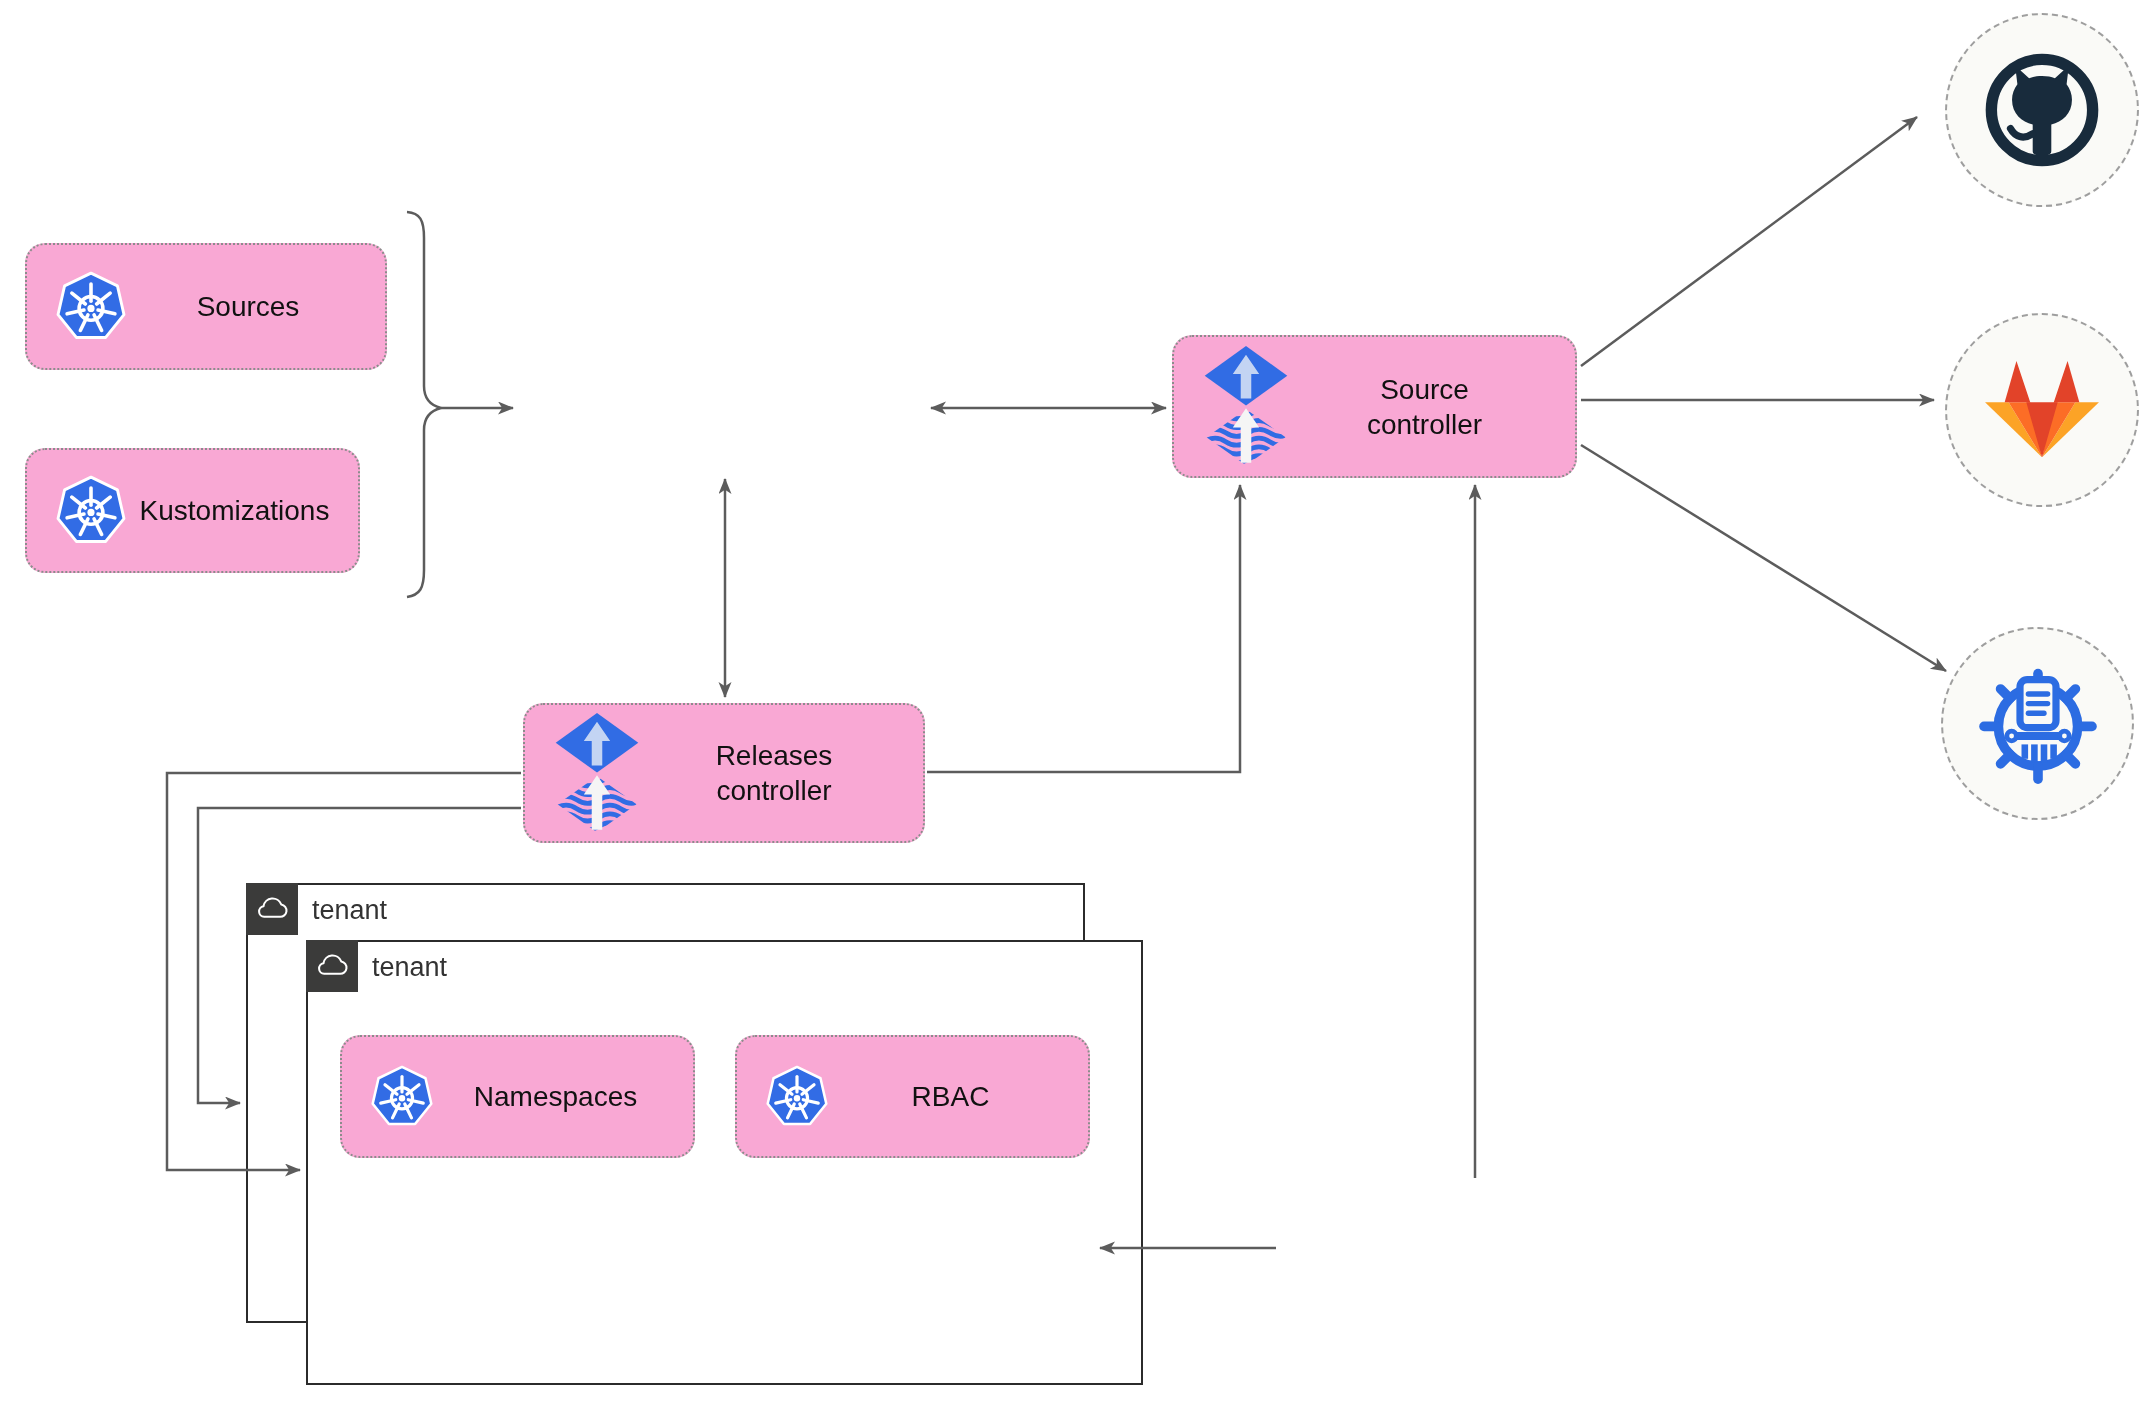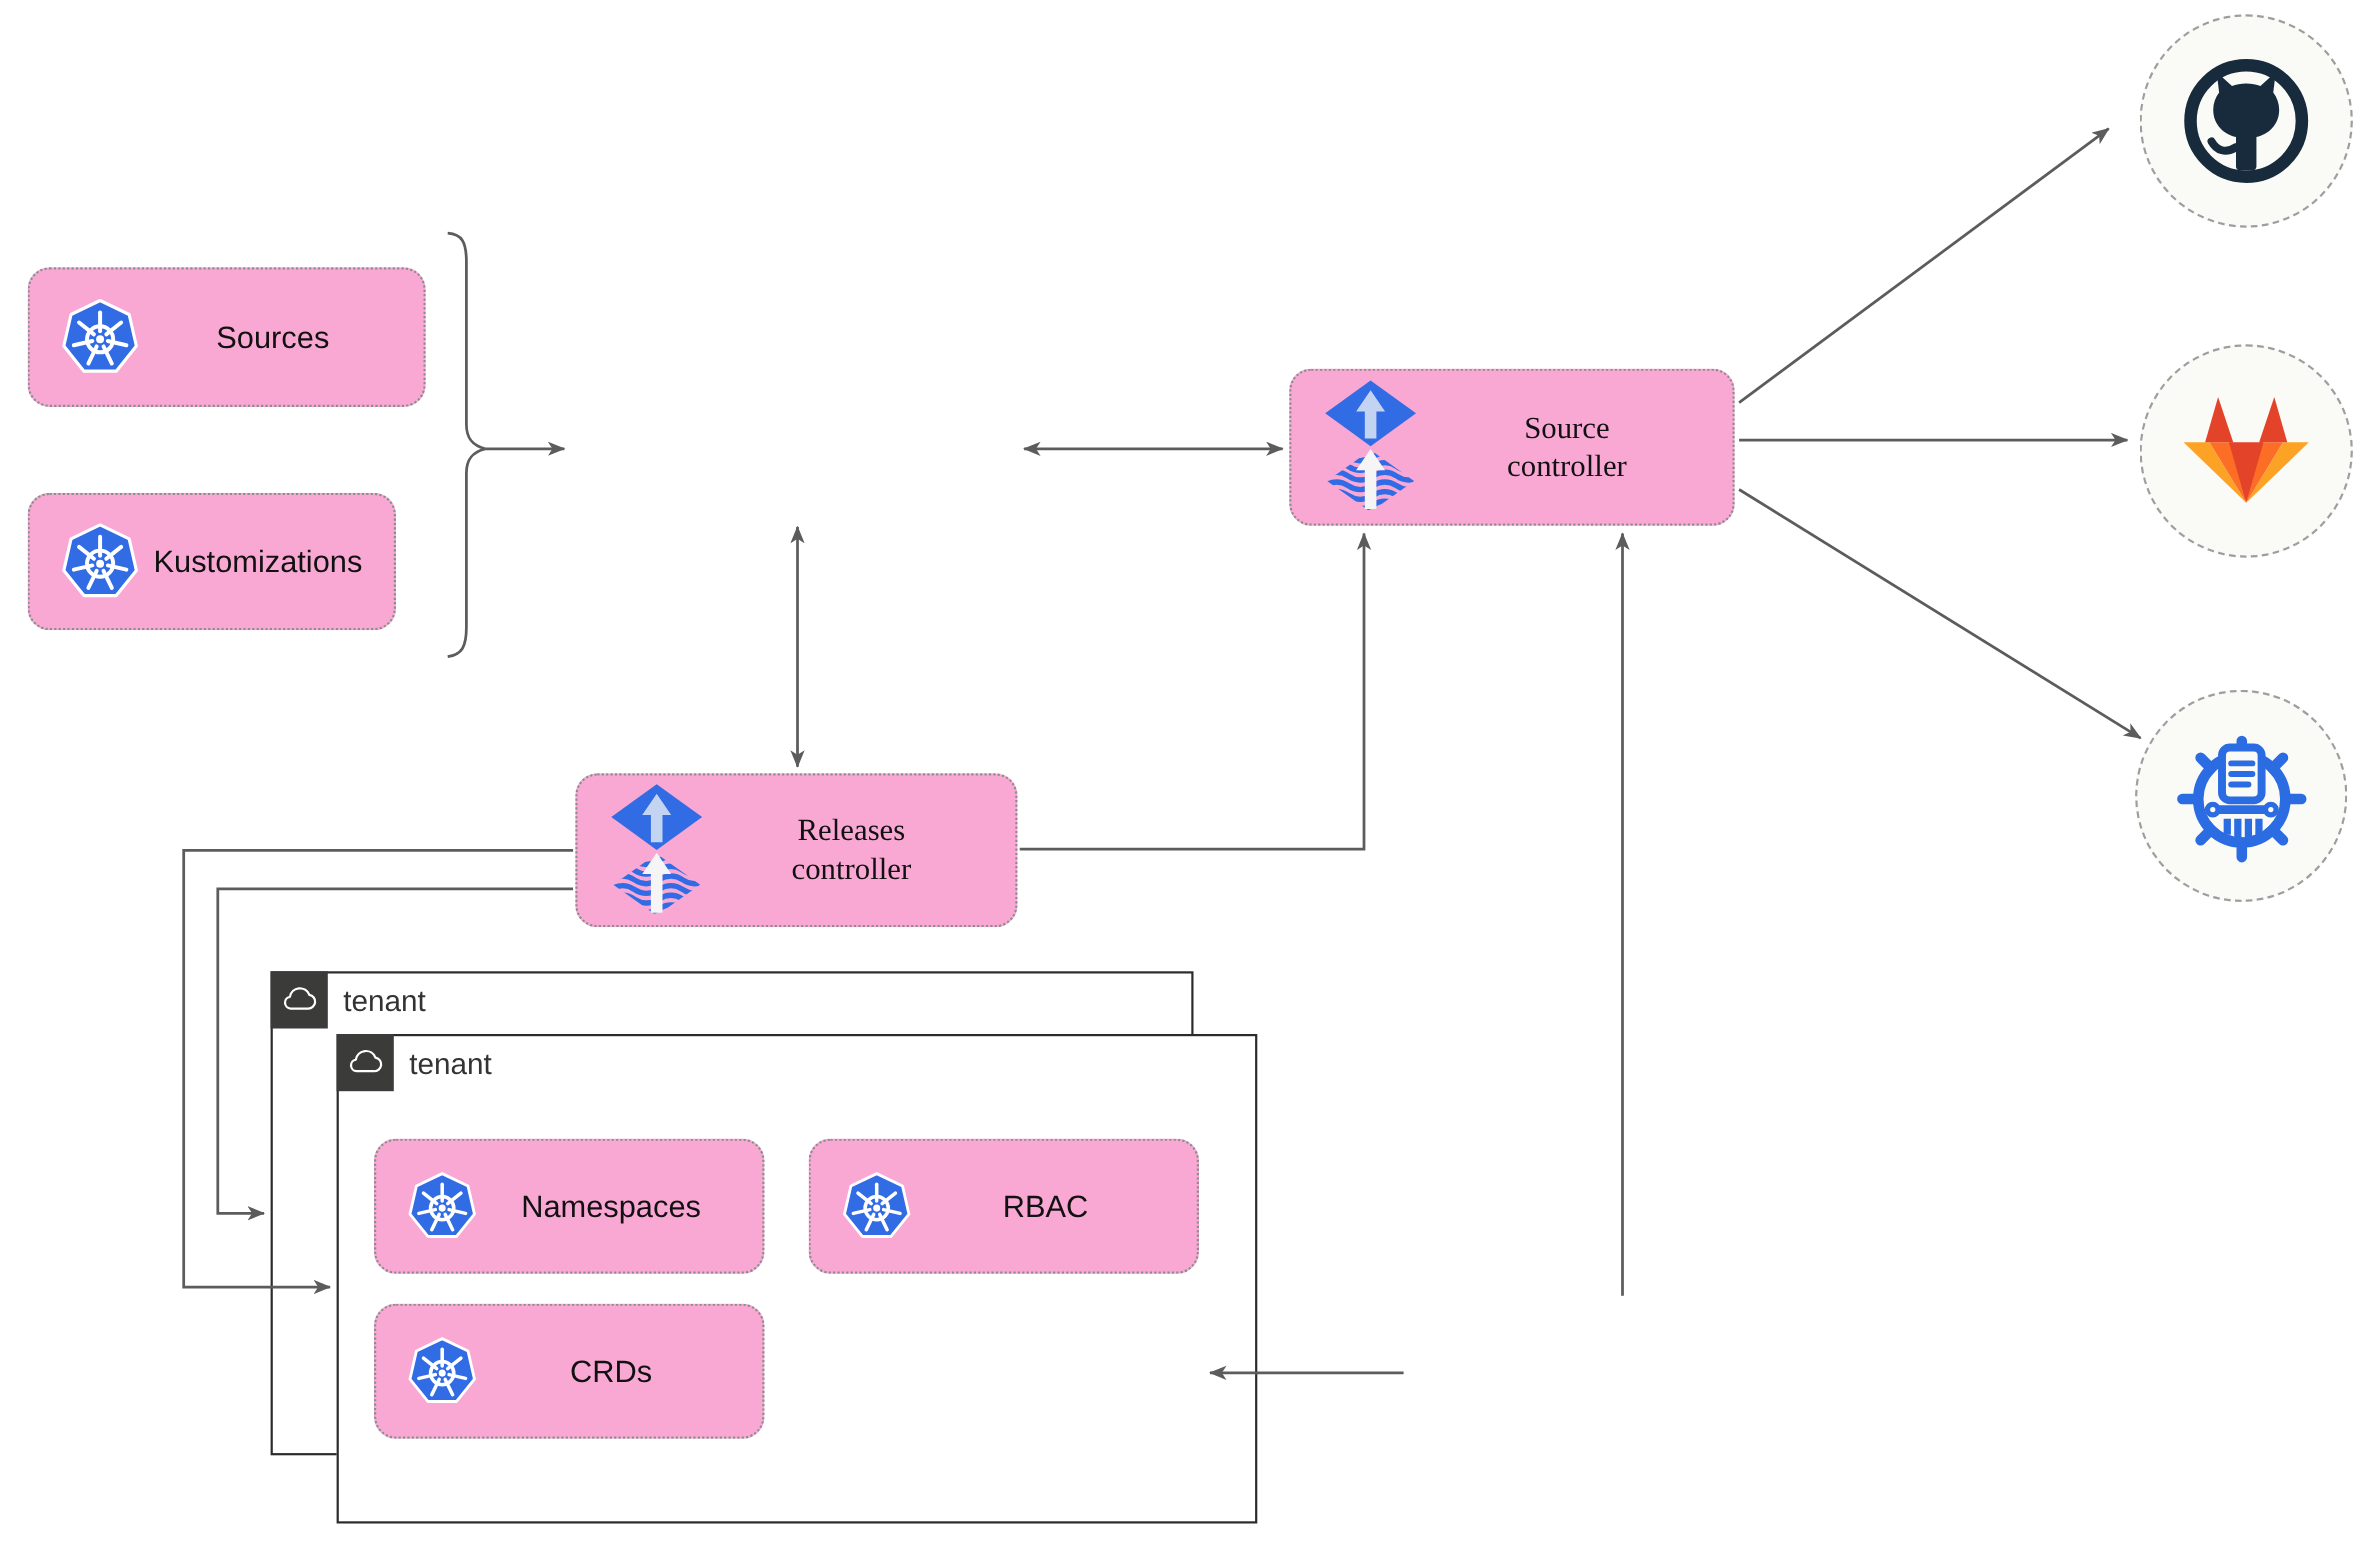--- a/index.html
+++ b/index.html
@@ -8,21 +8,21 @@
     font-family:"Liberation Sans", sans-serif;overflow:hidden;
   }
   .node{
     position:absolute;display:flex;align-items:center;
     background:#f9a8d4;border:2.5px dotted #8C8C8C;border-radius:20px;
     box-sizing:border-box;padding:0 16px 0 28px;
   }
   .node .lbl{
     flex:1;text-align:center;font-size:28px;color:#111111;line-height:1.25;
   }
-  .node--ctl .lbl{max-width:190px;margin:0 auto;font-family:Liberation Serif, serif;}
+  .node--ctl .lbl{max-width:190px;margin:0 auto;}
   .ic{flex:0 0 auto;}
   .tenant{
     position:absolute;background:#ffffff;border:2.5px solid #2B2B2B;
     box-sizing:border-box;
   }
   .tenant .tab{
     position:absolute;left:-2.5px;top:-2.5px;width:52px;height:52px;
     background:#3B3B3A;display:flex;align-items:center;justify-content:center;
   }
   .tenant .tlbl{
@@ -223,26 +223,20 @@
     <div class="lbl">Namespaces</div>
   </div>
 
   <div class="node" style="left:735px;top:1035px;width:355px;height:123px">
     <svg class="ic" width="64" height="64">
         <use href="#sym-k8s"></use>
       </svg>
     <div class="lbl">RBAC</div>
   </div>
 
-  <div class="node" style="left:340px;top:1185px;width:355px;height:123px">
-    <svg class="ic" width="64" height="64">
-        <use href="#sym-k8s"></use>
-      </svg>
-    <div class="lbl">CRDs</div>
-  </div>
 
 
   <div class="ext-circle" style="left:1945px;top:13px">
     <svg width="124" height="124">
         <use href="#sym-github"></use>
       </svg>
   </div>
 
   <div class="ext-circle" style="left:1945px;top:313px">
     <svg width="126" height="110">

